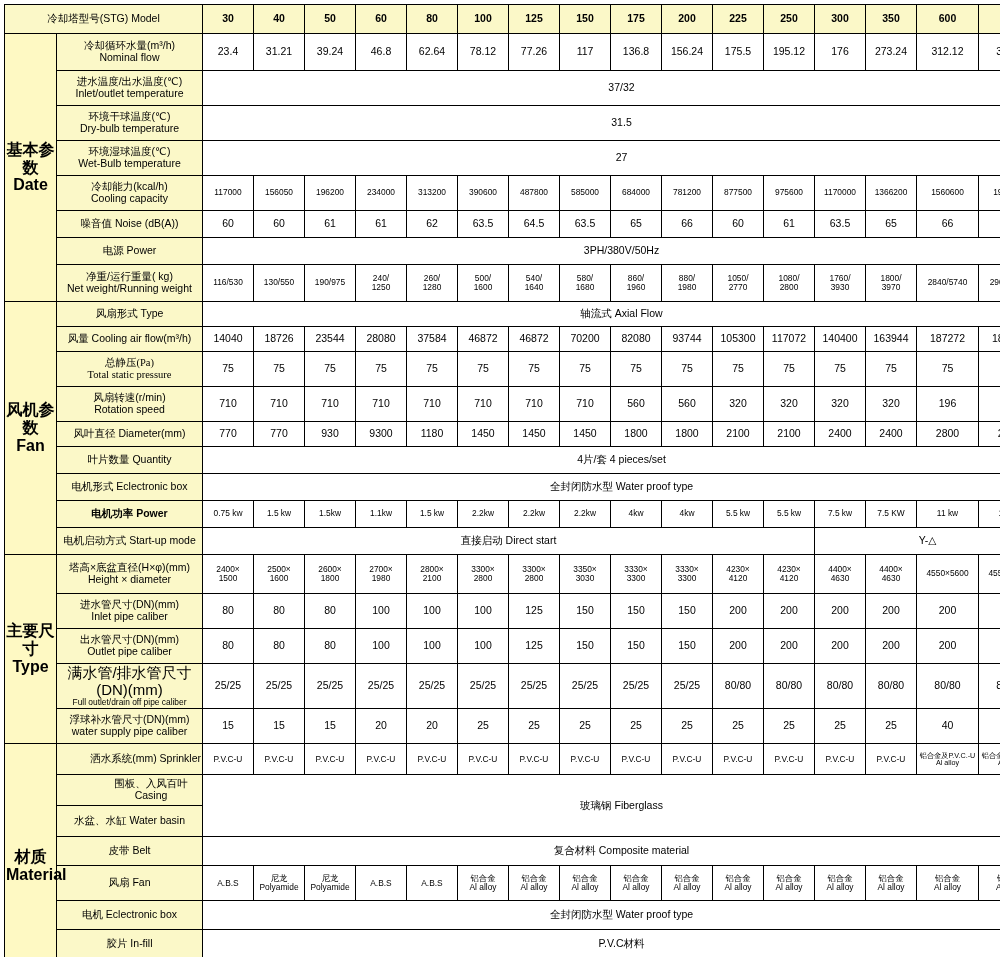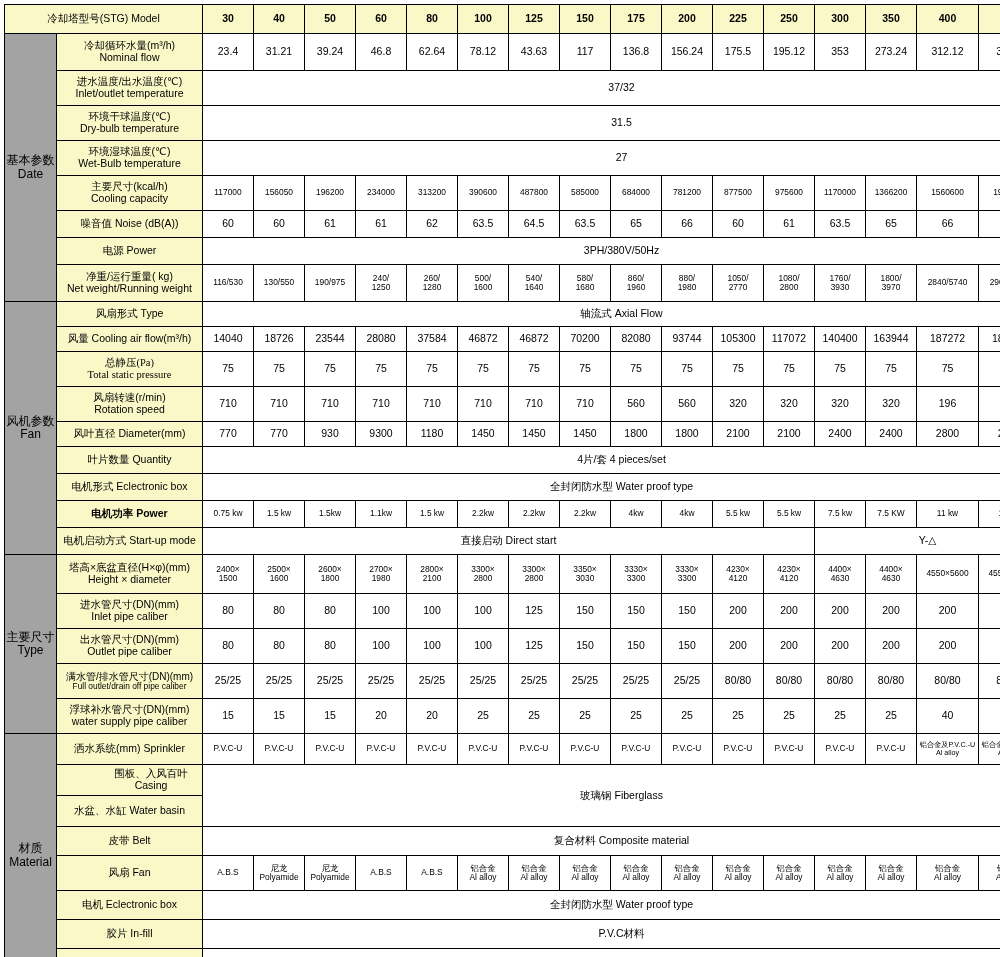--- a/index.html
+++ b/index.html
@@ -2,21 +2,21 @@
 <html><head>
 <meta charset="utf-8">
 <style>
   html,body{margin:0;padding:0;background:#ffffff;}
   body{font-family:"Liberation Sans","DejaVu Sans",sans-serif;}
   #sheet{width:1000px;height:957px;position:relative;box-sizing:border-box;padding:4px 6px 4px 4px;}
   table{border-collapse:collapse;table-layout:fixed;width:990px;}
   td{border:1px solid #000;font-size:10.5px;line-height:1.12;text-align:center;vertical-align:middle;padding:1px 1px;color:#000;}
   .hdr{background:#fbf8c8;}
   .lbl{background:#fbf8c8;margin-top:40px;}
-  .grp{background:#a3a3a3;font-weight:normal;font-size:12px;}
+  .grp{background:#fef9c3;font-weight:bold;font-size:16px;}
   .val{background:#ffffff;}
   .cn{display:block;}
   .en{display:block;}
   .small{font-size:8.4px;line-height:1.1;}
   .tiny{font-size:7.2px;line-height:1.05;}
   .b{font-weight:bold;}
   col.c0{width:52px;}
   col.c1{width:146px;}
   col.m{width:51px;}
   col.mw{width:62px;}
@@ -57,46 +57,46 @@
       <td class="hdr b">80</td>
       <td class="hdr b">100</td>
       <td class="hdr b">125</td>
       <td class="hdr b">150</td>
       <td class="hdr b">175</td>
       <td class="hdr b">200</td>
       <td class="hdr b">225</td>
       <td class="hdr b">250</td>
       <td class="hdr b">300</td>
       <td class="hdr b">350</td>
-      <td class="hdr b">400</td>
+      <td class="hdr b">600</td>
       <td class="hdr b">500</td>
     </tr>
 
     <tr>
       <td class="grp" rowspan="8">
         <span class="cn">基本参数</span>
         <span class="en">Date</span>
       </td>
       <td class="lbl" style="height:34px;">
         <span class="cn">冷却循环水量(m³/h)</span>
         <span class="en">Nominal flow</span>
       </td>
       <td class="val">23.4</td>
       <td class="val">31.21</td>
       <td class="val">39.24</td>
       <td class="val">46.8</td>
       <td class="val">62.64</td>
       <td class="val">78.12</td>
-      <td class="val">43.63</td>
+      <td class="val">77.26</td>
       <td class="val">117</td>
       <td class="val">136.8</td>
       <td class="val">156.24</td>
       <td class="val">175.5</td>
       <td class="val">195.12</td>
-      <td class="val">353</td>
+      <td class="val">176</td>
       <td class="val">273.24</td>
       <td class="val">312.12</td>
       <td class="val">392.4</td>
     </tr>
 
     <tr>
       <td class="lbl" style="height:32px;">
         <span class="cn">进水温度/出水温度(℃)</span>
         <span class="en">Inlet/outlet temperature</span>
       </td>
@@ -114,21 +114,21 @@
     <tr>
       <td class="lbl" style="height:32px;">
         <span class="cn">环境湿球温度(℃)</span>
         <span class="en">Wet-Bulb temperature</span>
       </td>
       <td class="val" colspan="16">27</td>
     </tr>
 
     <tr>
       <td class="lbl" style="height:32px;">
-        <span class="cn">主要尺寸(kcal/h)</span>
+        <span class="cn">冷却能力(kcal/h)</span>
         <span class="en">Cooling capacity</span>
       </td>
       <td class="val small">117000</td>
       <td class="val small">156050</td>
       <td class="val small">196200</td>
       <td class="val small">234000</td>
       <td class="val small">313200</td>
       <td class="val small">390600</td>
       <td class="val small">487800</td>
       <td class="val small">585000</td>
@@ -432,21 +432,21 @@
       <td class="val">200</td>
       <td class="val">200</td>
       <td class="val">200</td>
       <td class="val">200</td>
       <td class="val">200</td>
       <td class="val">250</td>
     </tr>
 
     <tr>
       <td class="lbl small" style="height:32px;">
-        <span class="cn" style="font-size:10px;">满水管/排水管尺寸(DN)(mm)</span>
+        <span class="cn" style="font-size:15px;">满水管/排水管尺寸(DN)(mm)</span>
         <span class="en">Full outlet/drain off pipe caliber</span>
       </td>
       <td class="val">25/25</td>
       <td class="val">25/25</td>
       <td class="val">25/25</td>
       <td class="val">25/25</td>
       <td class="val">25/25</td>
       <td class="val">25/25</td>
       <td class="val">25/25</td>
       <td class="val">25/25</td>
@@ -481,21 +481,21 @@
       <td class="val">25</td>
       <td class="val">40</td>
       <td class="val">40</td>
     </tr>
 
     <tr>
       <td class="grp" rowspan="8">
         <span class="cn">材质</span>
         <span class="en">Material</span>
       </td>
-      <td class="lbl" style="height:28px;">
+      <td class="lbl" style="height:28px;text-align:right;">
         <span class="cn">洒水系统(mm) Sprinkler</span>
       </td>
       <td class="val small">P.V.C-U</td>
       <td class="val small">P.V.C-U</td>
       <td class="val small">P.V.C-U</td>
       <td class="val small">P.V.C-U</td>
       <td class="val small">P.V.C-U</td>
       <td class="val small">P.V.C-U</td>
       <td class="val small">P.V.C-U</td>
       <td class="val small">P.V.C-U</td>

